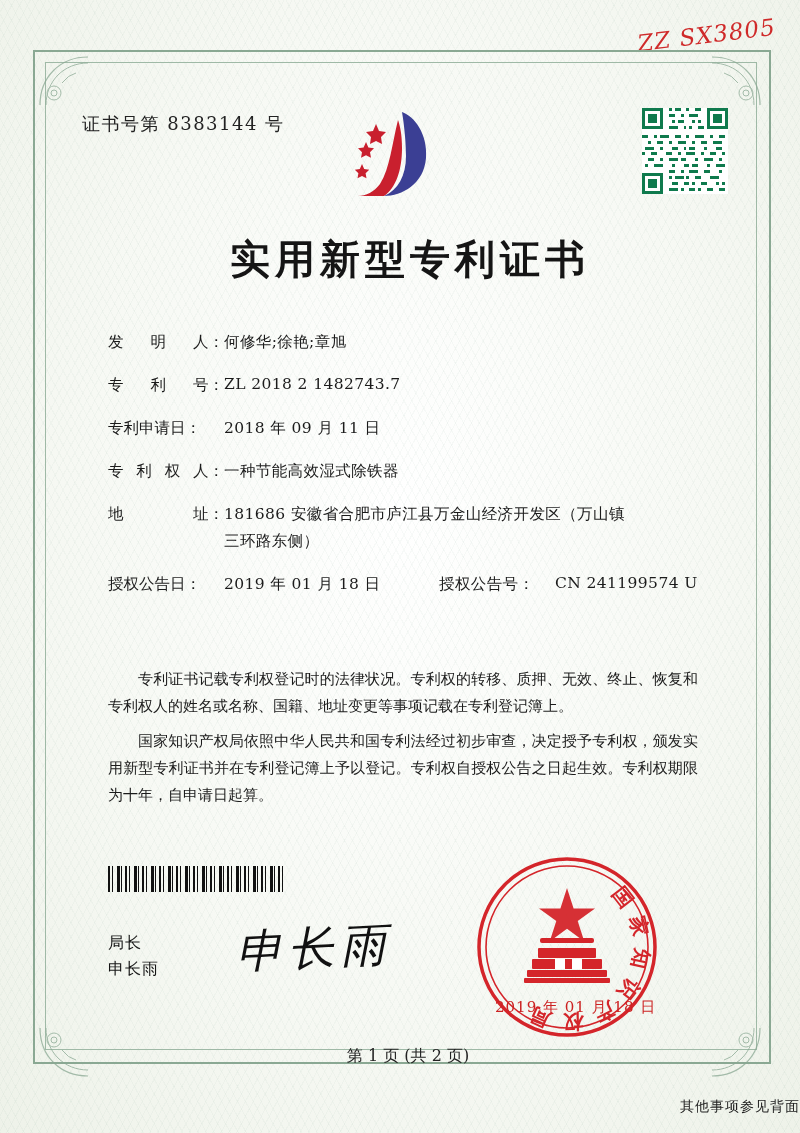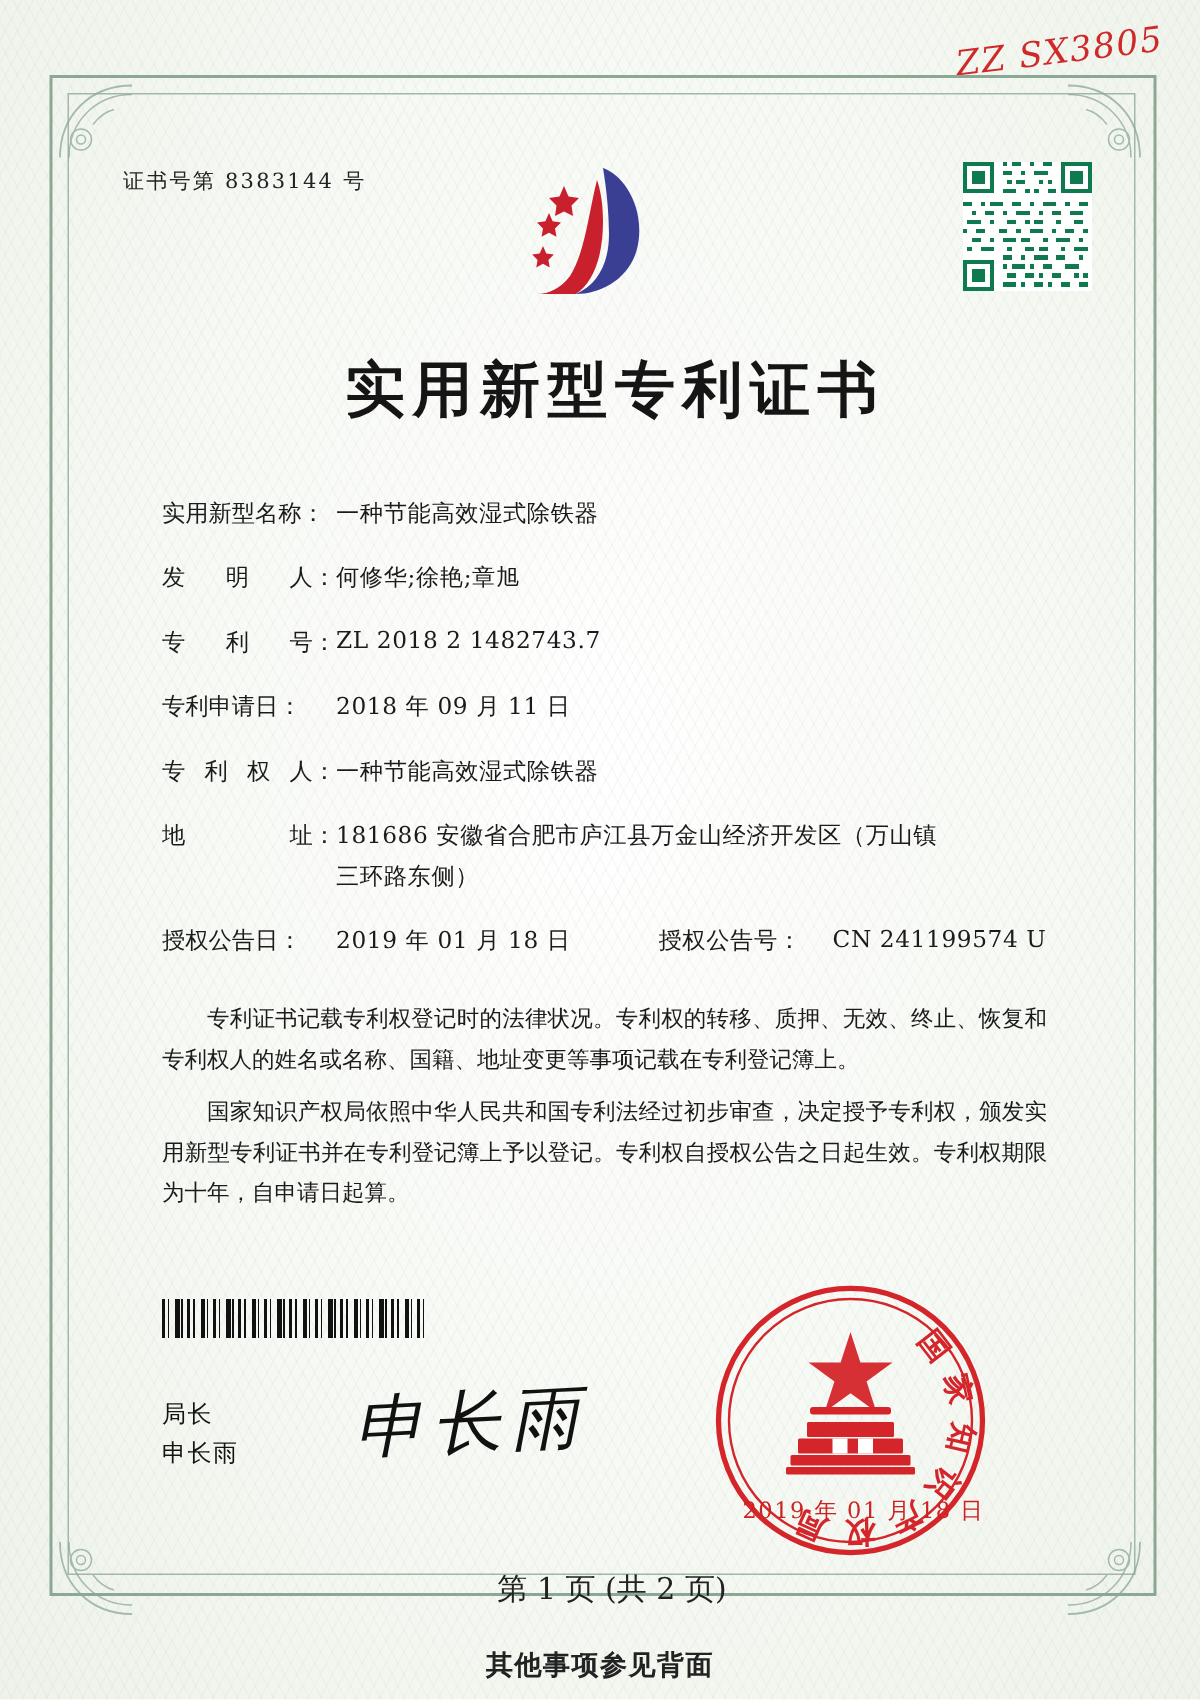--- a/index.html
+++ b/index.html
@@ -64,21 +64,21 @@
   }
   .corner-tl { left: 36px;  top: 53px; }
   .corner-tr { right: 36px; top: 53px; transform: scaleX(-1); }
   .corner-bl { left: 36px;  bottom: 53px; transform: scaleY(-1); }
   .corner-br { right: 36px; bottom: 53px; transform: scale(-1,-1); }
 
   
   .cert-no {
     position: absolute;
     left: 82px; top: 112px;
-    font-size: 14px;
+    font-size: 18px;
     color: #222;
     letter-spacing: 1.5px;
     font-family: "DejaVu Serif", serif;
   }
 
   .emblem {
     position: absolute;
     left: 340px; top: 104px;
     width: 120px; height: 100px;
   }
@@ -205,32 +205,31 @@
     letter-spacing: 1px;
     white-space: nowrap;
   }
 
   
   .page-num {
     position: absolute;
     left: 16px; right: 0; top: 1046px;
     text-align: center;
     font-family: "DejaVu Serif", serif;
-    font-size: 20px;
+    font-size: 16px;
     color: #222;
   }
   .footnote {
     position: absolute;
     left: 0; right: 0; top: 1098px;
-    text-align: center;
-    font-family: "DejaVu Serif", serif;
-    font-size: 18px;
+    text-align: right;
+    font-family: "DejaVu Serif", serif;
+    font-size: 14px;
     color: #222;
     letter-spacing: 1px;
-    font-weight: bold;
   }
 </style>
 </head>
 <body>
 
 <div class="page">
   <div class="guilloche"></div>
 
   <div class="corner-mark">ZZ SX3805</div>
 
@@ -363,24 +362,20 @@
         <rect x="19" y="27" width="1" height="1"></rect>
       <rect x="22" y="27" width="2" height="1"></rect>
         <rect x="26" y="27" width="2" height="1"></rect>
     </g>
   </svg>
 
   <div class="title">实用新型专利证书</div>
 
   <div class="fields">
 
-    <div class="field-row">
-      <div class="field-label">实用新型名称：</div>
-      <div class="field-value">一种节能高效湿式除铁器</div>
-    </div>
 
     <div class="field-row">
       <div class="field-label spread">
         <span>发</span>
         <span>明</span>
         <span>人：</span>
       </div>
       <div class="field-value">何修华;徐艳;章旭</div>
     </div>
 

